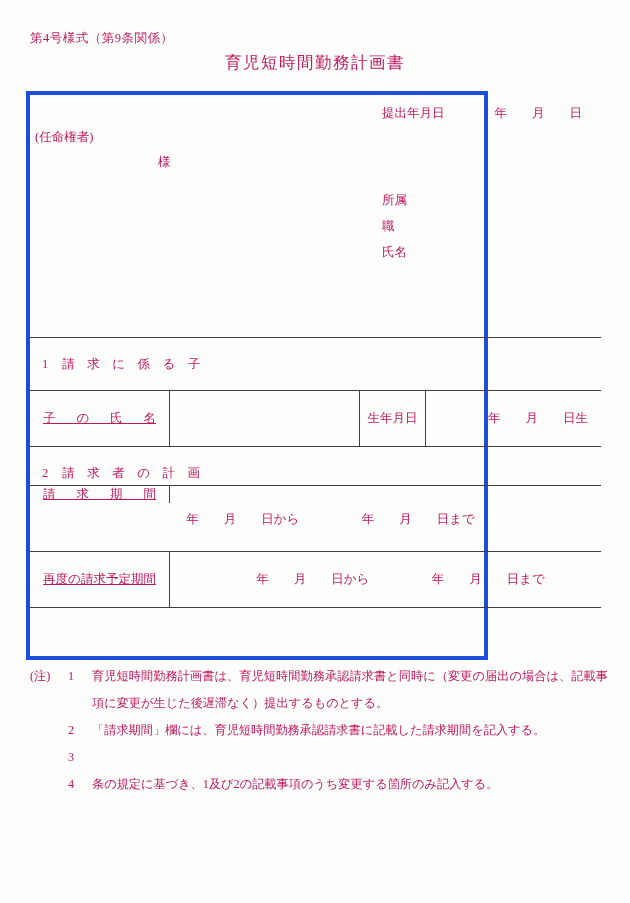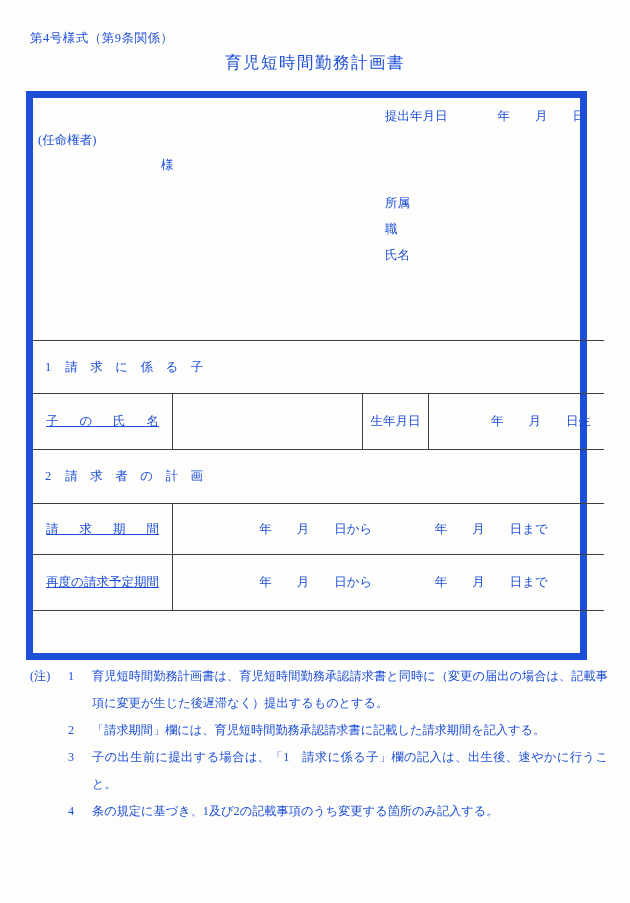--- a/index.html
+++ b/index.html
@@ -1,21 +1,21 @@
 <!DOCTYPE html>
 <html><head>
 <meta charset="utf-8">
 <style>
   html, body { margin: 0; padding: 0; background: #ffffff; }
   .page {
     position: relative;
     width: 630px;
     height: 903px;
     background: #fdfdfc;
-    color: #1d4ed8;
+    color: #be185d;
     font-family: "Liberation Serif", "DejaVu Serif", serif;
     font-size: 12.5px;
     overflow: hidden;
   }
   .form-number {
     position: absolute;
     left: 30px;
     top: 30px;
     letter-spacing: 0.5px;
   }
@@ -27,23 +27,23 @@
     margin: 0;
     text-align: center;
     font-size: 16.5px;
     font-weight: normal;
     letter-spacing: 1.5px;
   }
   .form-box {
     position: absolute;
     left: 26px;
     top: 91px;
-    width: 561px;
+    width: 462px;
     height: 569px;
-    border: 7px solid #1d4ed8;
+    border: 4px solid #1d4ed8;
     box-sizing: border-box;
   }
   .submission-line { position: absolute; left: 352px; top: 10px; white-space: pre; }
   .appointer      { position: absolute; left: 5px;  top: 34px; }
   .honorific      { position: absolute; left: 128px; top: 59px; }
   .applicant      { position: absolute; left: 352px; top: 53px; line-height: 26px; margin-top: 39px; }
   .intro {
     position: absolute;
     left: 5px;
     top: 146px;
@@ -58,21 +58,21 @@
     left: 0;
     width: 571px;
     box-sizing: border-box;
     border-top: 1px solid #3f3f3f;
     display: flex;
     align-items: stretch;
   }
   .row-sec1      { top: 242px; height: 53px; }
   .row-name      { top: 295px; height: 56px; }
   .row-sec2      { top: 351px; height: 54px; }
-  .row-period    { top: 405px; height: 51px; }
+  .row-period    { top: 390px; height: 51px; flex-direction: column; }
   .row-rerequest { top: 456px; height: 56px; }
   .row-remarks   { top: 512px; height: 55px; }
 
   .cell { display: flex; align-items: center; box-sizing: border-box; }
   .vline { border-right: 1px solid #3f3f3f; }
   .label-cell { width: 140px; padding: 0 13px; text-decoration: underline; }
   .justify-label {
     display: block;
     width: 100%;
     text-align: justify;
@@ -181,21 +181,20 @@
       <span class="note-text">育児短時間勤務計画書は、育児短時間勤務承認請求書と同時に（変更の届出の場合は、記載事項に変更が生じた後遅滞なく）提出するものとする。</span>
     </div>
     <div class="note-row">
       <span class="note-marker"></span>
       <span class="note-num">2</span>
       <span class="note-text">「請求期間」欄には、育児短時間勤務承認請求書に記載した請求期間を記入する。</span>
     </div>
     <div class="note-row">
       <span class="note-marker"></span>
       <span class="note-num">3</span>
-      <span class="note-text">子の出生前に提出する場合は、「1　請求に係る子」欄の記入は、出生後、速やかに行うこと。</span>
     </div>
     <div class="note-row">
       <span class="note-marker"></span>
       <span class="note-num">4</span>
       <span class="note-text">条の規定に基づき、1及び2の記載事項のうち変更する箇所のみ記入する。</span>
     </div>
   </div>
 
 </div>
 

